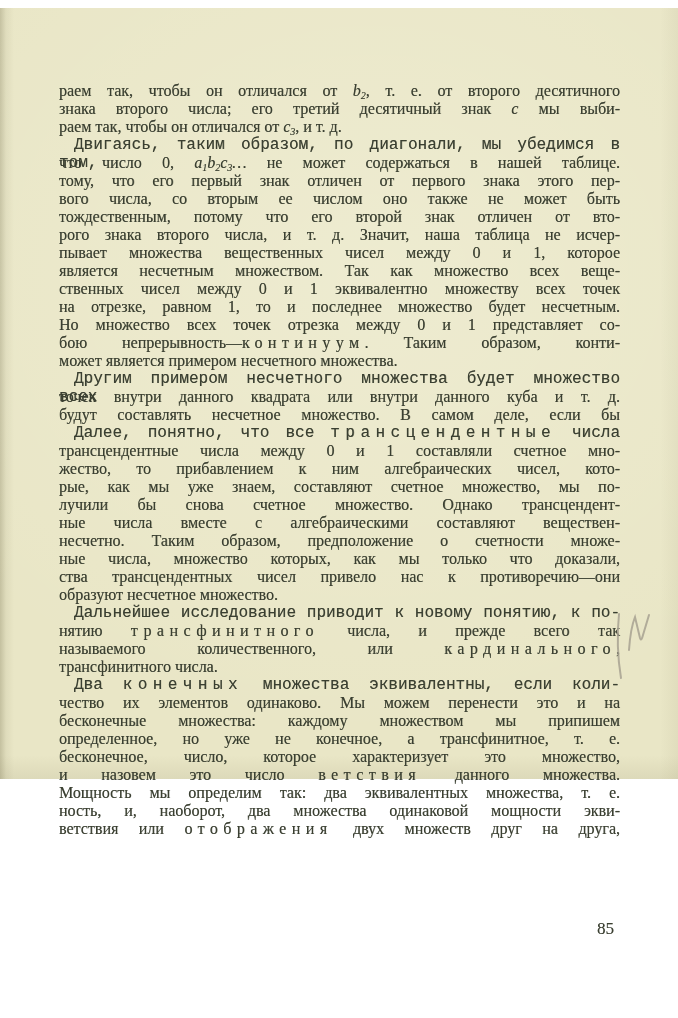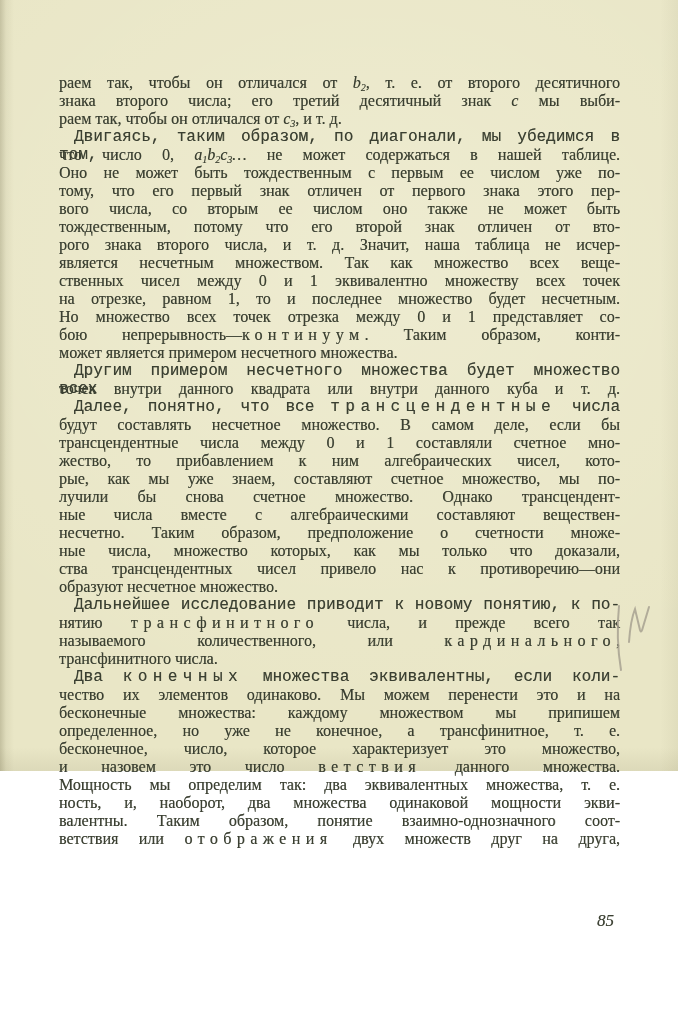--- a/index.html
+++ b/index.html
@@ -10,20 +10,21 @@
   }
   .page {
     position: relative;
     width: 678px; height: 771px;
     background:
       radial-gradient(ellipse 130% 100% at 55% 35%, rgba(255,255,245,0.22), rgba(0,0,0,0) 60%),
       linear-gradient(to right, rgba(100,95,60,0.28) 0px, rgba(100,95,60,0.08) 6px, rgba(0,0,0,0) 14px),
       linear-gradient(to top, rgba(110,105,70,0.10) 0px, rgba(0,0,0,0) 24px),
       linear-gradient(to left, rgba(110,105,70,0.07) 0px, rgba(0,0,0,0) 18px),
       #e9e6c6;
+    margin-top: 8px;
   }
   .text-block {
     position: absolute;
     left: 59px; top: 74px;
     width: 561px;
     color: #3a3f31;
     font-size: 16px;
     line-height: 18px;
     text-shadow: 0.3px 0.2px 0.35px rgba(58,63,49,0.55);
   }
@@ -35,21 +36,20 @@
     overflow: visible;
   }
   .line.lastline { text-align-last: left; }
   .line.indent { text-indent: 15px; font-family: Liberation Mono, monospace; }
   .math { font-style: italic; }
   .sub  { font-style: italic; font-size: 0.62em; vertical-align: -0.28em; letter-spacing: 0; }
   .spaced { letter-spacing: 0.34em; }
   .page-number {
     position: absolute;
     top: 911px; right: 64px;
-    font-style: italic;
     font-size: 17px;
     color: #3a3f31;
     text-shadow: 0.3px 0.2px 0.35px rgba(58,63,49,0.5);
   }
   .margin-note {
     position: absolute;
     left: 612px; top: 600px;
     width: 50px; height: 78px;
   }
 </style>
@@ -57,35 +57,35 @@
 <body>
 
 <div class="page">
 
   <div class="text-block">
       <div class="line"><span>раем так, чтобы он отличался от </span><span class="math">b</span><span class="sub">2</span><span>, т. е. от второго десятичного</span></div>
       <div class="line"><span>знака второго числа; его третий десятичный знак </span><span class="math">c</span><span> мы выби-</span></div>
       <div class="line lastline"><span>раем так, чтобы он отличался от </span><span class="math">c</span><span class="sub">3</span><span>, и т. д.</span></div>
       <div class="line indent"><span>Двигаясь, таким образом, по диагонали, мы убедимся в том,</span></div>
       <div class="line"><span>что число 0, </span><span class="math">a</span><span class="sub">1</span><span class="math">b</span><span class="sub">2</span><span class="math">c</span><span class="sub">3</span><span class="math">…</span><span> не может содержаться в нашей таблице.</span></div>
-      <div class="line"><span>Оно не может быть тождественным с первым ее числом уже по-</span></div>
       <div class="line"><span>тому, что его первый знак отличен от первого знака этого пер-</span></div>
       <div class="line"><span>вого числа, со вторым ее числом оно также не может быть</span></div>
       <div class="line"><span>тождественным, потому что его второй знак отличен от вто-</span></div>
       <div class="line"><span>рого знака второго числа, и т. д. Значит, наша таблица не исчер-</span></div>
+      <div class="line"><span>пывает множества вещественных чисел между 0 и 1, которое</span></div>
       <div class="line"><span>является несчетным множеством. Так как множество всех веще-</span></div>
       <div class="line"><span>ственных чисел между 0 и 1 эквивалентно множеству всех точек</span></div>
       <div class="line"><span>на отрезке, равном 1, то и последнее множество будет несчетным.</span></div>
       <div class="line"><span>Но множество всех точек отрезка между 0 и 1 представляет со-</span></div>
       <div class="line"><span>бою непрерывность—</span><span class="spaced">континуум</span><span>. Таким образом, конти-</span></div>
       <div class="line lastline"><span>может является примером несчетного множества.</span></div>
       <div class="line indent"><span>Другим примером несчетного множества будет множество всех</span></div>
       <div class="line"><span>точек внутри данного квадрата или внутри данного куба и т. д.</span></div>
+      <div class="line"><span>будут составлять несчетное множество. В самом деле, если бы</span></div>
       <div class="line indent"><span>Далее, понятно, что все </span><span class="spaced">трансцендентные</span><span> числа</span></div>
-      <div class="line"><span>будут составлять несчетное множество. В самом деле, если бы</span></div>
       <div class="line"><span>трансцендентные числа между 0 и 1 составляли счетное мно-</span></div>
       <div class="line"><span>жество, то прибавлением к ним алгебраических чисел, кото-</span></div>
       <div class="line"><span>рые, как мы уже знаем, составляют счетное множество, мы по-</span></div>
       <div class="line"><span>лучили бы снова счетное множество. Однако трансцендент-</span></div>
       <div class="line"><span>ные числа вместе с алгебраическими составляют веществен-</span></div>
       <div class="line"><span>несчетно. Таким образом, предположение о счетности множе-</span></div>
       <div class="line"><span>ные числа, множество которых, как мы только что доказали,</span></div>
       <div class="line"><span>ства трансцендентных чисел привело нас к противоречию—они</span></div>
       <div class="line lastline"><span>образуют несчетное множество.</span></div>
       <div class="line indent"><span>Дальнейшее исследование приводит к новому понятию, к по-</span></div>
@@ -93,21 +93,20 @@
       <div class="line"><span>называемого количественного, или </span><span class="spaced">кардинального</span><span>,</span></div>
       <div class="line lastline"><span>трансфинитного числа.</span></div>
       <div class="line indent"><span>Два </span><span class="spaced">конечных</span><span> множества эквивалентны, если коли-</span></div>
       <div class="line"><span>чество их элементов одинаково. Мы можем перенести это и на</span></div>
       <div class="line"><span>бесконечные множества: каждому множеством мы припишем</span></div>
       <div class="line"><span>определенное, но уже не конечное, а трансфинитное, т. е.</span></div>
       <div class="line"><span>бесконечное, число, которое характеризует это множество,</span></div>
       <div class="line"><span>и назовем это число </span><span class="spaced">ветствия</span><span> данного множества.</span></div>
       <div class="line"><span>Мощность мы определим так: два эквивалентных множества, т. е.</span></div>
       <div class="line"><span>ность, и, наоборот, два множества одинаковой мощности экви-</span></div>
-      <div class="line"><span>валентны. Таким образом, понятие взаимно-однозначного соот-</span></div>
       <div class="line"><span>ветствия или </span><span class="spaced">отображения</span><span> двух множеств друг на друга,</span></div>
     </div>
 
   <div class="page-number">85</div>
 
   <svg class="margin-note" viewBox="0 0 50 78" xmlns="http://www.w3.org/2000/svg">
     <g stroke="#a8a292" stroke-width="2" fill="none" stroke-linecap="round" opacity="0.85">
       <path d="M7,6 C5,26 5,46 9,70"></path>
       <path d="M17,42 C18,28 21,14 23,9 L28,30 C29,33 30,31 31,27 L37,7"></path>
     </g>

